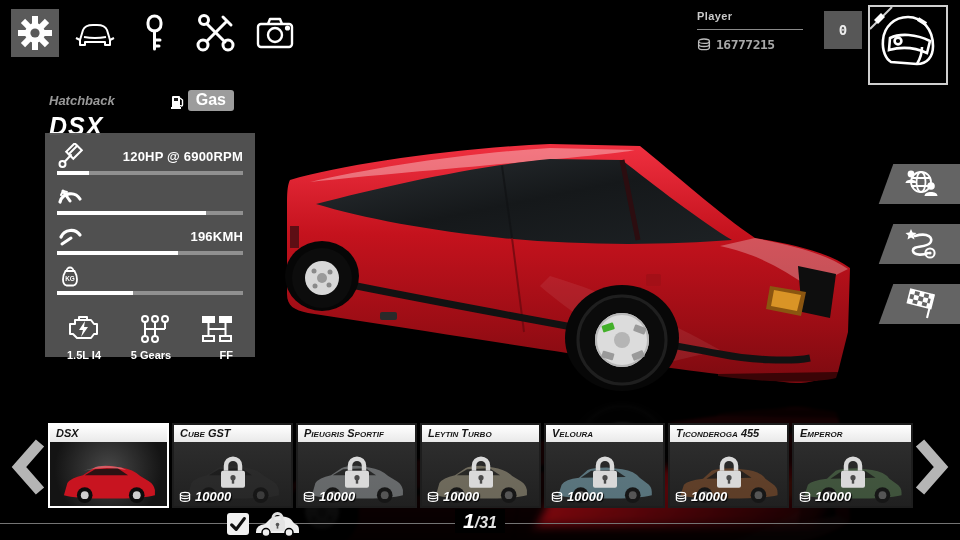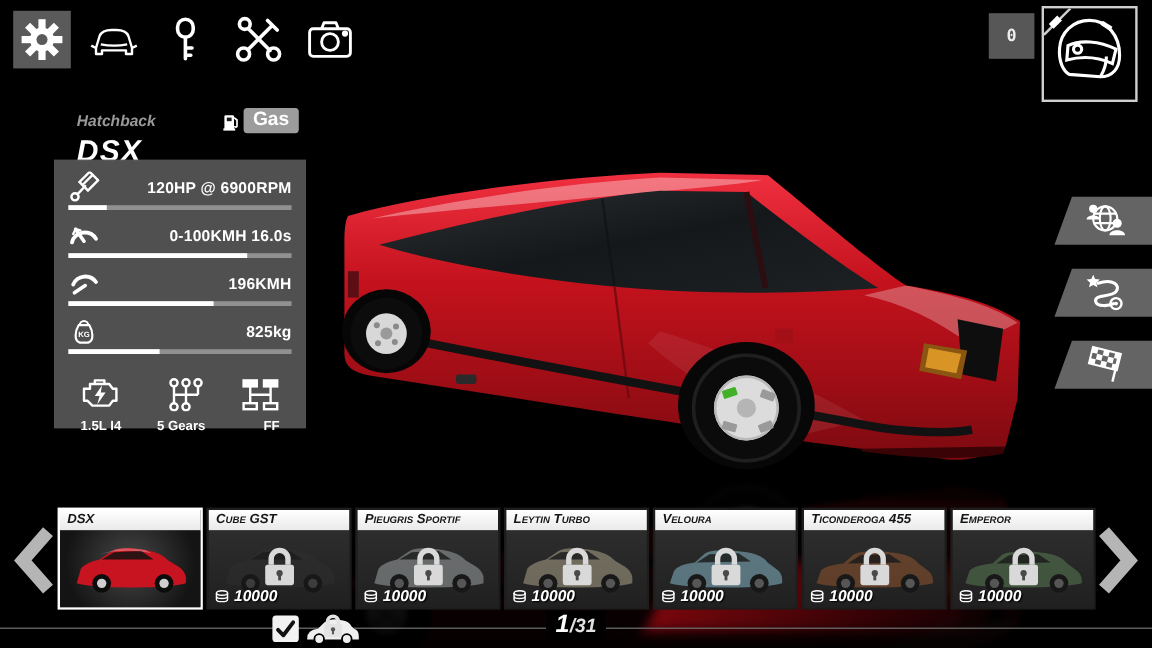--- a/index.html
+++ b/index.html
@@ -14,21 +14,21 @@
   .playerbox .plabel{font-size:11px;font-weight:bold;color:#c9c9c9;letter-spacing:.4px;}
   .playerbox .pline{height:1px;background:#8a8a8a;margin-top:7px;}
   .moneyrow{display:flex;align-items:center;gap:5px;margin-top:7px;}
   .moneyval{font-family:"DejaVu Sans Mono",monospace;font-size:13px;font-weight:bold;color:#a9a9a9;letter-spacing:-.5px;}
   .zerotile{position:absolute;left:824px;top:11px;width:38px;height:38px;background:#575757;
             display:flex;align-items:center;justify-content:center;z-index:10;cursor:pointer;
             font-family:"DejaVu Sans Mono",monospace;font-size:14px;font-weight:bold;color:#eee;}
   .helmettile{position:absolute;left:868px;top:5px;width:76px;height:76px;border:2px solid #cfcfcf;
               background:#000;z-index:10;cursor:pointer;}
   
-  .titleblock{position:absolute;left:64px;top:90px;z-index:8;}
+  .titleblock{position:absolute;left:49px;top:90px;z-index:8;}
   .titlerow{display:flex;align-items:center;gap:10px;}
   .vclass{font-size:13px;font-weight:bold;font-style:italic;color:#999;}
   .fuelwrap{display:flex;align-items:center;gap:4px;margin-left:46px;}
   .fuelpill{background:#9c9c9c;border-radius:3px;padding:1px 8px 2px;font-size:16px;font-weight:bold;color:#fff;}
   .vname{font-size:25px;font-weight:800;font-style:italic;letter-spacing:1px;margin-top:1px;color:#fff;}
   .statpanel{position:absolute;left:45px;top:133px;width:210px;height:224px;background:rgba(83,83,83,.96);
              z-index:8;box-sizing:border-box;padding:8px 12px 0;}
   .statrow{display:flex;align-items:center;height:30px;gap:19px;}
   .staticon{width:30px;display:flex;align-items:center;}
   .statval{flex:1;text-align:right;font-size:13px;font-weight:bold;letter-spacing:.2px;
@@ -47,21 +47,21 @@
            background:linear-gradient(100deg,rgba(200,12,22,.6),rgba(120,5,10,.35) 70%,rgba(60,3,6,.2));
            transform:skewX(-28deg);filter:blur(5px);}
   .cards{position:absolute;left:48px;top:423px;display:flex;gap:3px;z-index:3;}
   .card{position:relative;width:121px;height:85px;box-sizing:border-box;border:2px solid transparent;
         cursor:pointer;background:#1d1d1d;}
   .card.sel{border-color:#fff;}
   .chead{height:17px;background:linear-gradient(#ffffff,#e9e9e9);color:#151515;font-size:11px;
          font-weight:bold;font-style:italic;font-variant:small-caps;line-height:17px;padding-left:6px;
          white-space:nowrap;overflow:hidden;}
   .cbody{position:relative;height:calc(100% - 17px);background:linear-gradient(#2d2d2d,#202020);
-         display:flex;align-items:center;justify-content:center;overflow:hidden;}
+         display:flex;align-items:flex-end;justify-content:center;overflow:hidden;}
   .card.sel .cbody{background:radial-gradient(circle at 50% 42%,#474747,#141414 78%);}
   .thumb{width:104px;height:46px;}
   .card.locked .thumb{opacity:.5;}
   .lock{position:absolute;left:50%;top:50%;transform:translate(-50%,-54%);}
   .price{position:absolute;left:5px;bottom:2px;display:flex;align-items:center;gap:4px;
          font-size:13px;font-weight:800;font-style:italic;color:#fff;text-shadow:1px 1px 1px #000;}
   .arrow{position:absolute;top:438px;width:40px;height:58px;cursor:pointer;z-index:4;}
   .arrow.left{left:8px;} .arrow.right{left:912px;}
   
   .footline{position:absolute;left:0;top:523px;width:960px;height:1px;background:#747474;z-index:2;}
@@ -197,20 +197,32 @@
     <div class="tab">
       <svg width="40" height="34" viewBox="0 0 40 34" fill="none" stroke="#fff" stroke-width="2.4" stroke-linejoin="round">
         <rect x="3" y="8" width="34" height="23" rx="3"></rect>
         <path d="M13,8 L15,3 L25,3 L27,8"></path>
         <circle cx="20" cy="19" r="7"></circle>
         <circle cx="32.5" cy="12" r="1.4" fill="#fff"></circle>
       </svg>
     </div>
   </div>
 
+  <div class="playerbox">
+    <div class="plabel">Player</div>
+    <div class="pline"></div>
+    <div class="moneyrow">
+      <svg width="14" height="13" viewBox="0 0 14 13" fill="none" stroke="#bbb" stroke-width="1.3">
+        <ellipse cx="7" cy="3.2" rx="5.4" ry="2.2"></ellipse>
+        <path d="M1.6,3.2 L1.6,9.4 A5.4,2.2 0 0 0 12.4,9.4 L12.4,3.2"></path>
+        <path d="M1.6,6.3 A5.4,2.2 0 0 0 12.4,6.3"></path>
+      </svg>
+      <span class="moneyval">16777215</span>
+    </div>
+  </div>
   <div class="zerotile">
     <span>0</span>
   </div>
   <div class="helmettile">
     <svg width="72" height="72" viewBox="0 0 72 72">
       <path d="M0,22 L22,0" stroke="#cfcfcf" stroke-width="2" fill="none"></path>
       <polygon points="4,13 11,6 15,10 8,17" fill="#fff"></polygon>
       <g fill="none" stroke="#fff" stroke-width="2.6">
         <path d="M38,10 C24,10 14,20 13,33 C12,44 16,52 21,55 L47,57 C57,57 63,50 63,39 C63,22 52,10 38,10 Z"></path>
         <path d="M20,31 C30,26 46,27 60,34 L57,46 C44,40 30,40 19,43 Z"></path>
@@ -257,21 +269,20 @@
       </div>
 
     <div class="statrow">
       <span class="staticon">
         <svg width="26" height="26" viewBox="0 0 26 26" fill="none" stroke="#fff" stroke-linecap="round">
           <path d="M3,19 A11,11 0 0 1 23,16" stroke-width="3.2"></path>
           <path d="M13,18 L6,8" stroke-width="3"></path>
           <path d="M6,8 L4,12 M6,8 L10,9" stroke-width="2"></path>
         </svg>
       </span>
-      <span class="statval">0-100KMH 16.0s</span>
     </div>
     <div class="statbar">
         <div class="statfill" style="width: 80%;"></div>
       </div>
 
     <div class="statrow">
       <span class="staticon">
         <svg width="26" height="26" viewBox="0 0 26 26" fill="none" stroke="#fff" stroke-linecap="round">
           <path d="M4,14 A11,11 0 0 1 23,12" stroke-width="3.2"></path>
           <path d="M14,15 L5,21" stroke-width="3"></path>
@@ -286,21 +297,20 @@
     <div class="statrow">
       <span class="staticon">
         <svg width="26" height="26" viewBox="0 0 26 26">
           <g fill="none" stroke="#fff" stroke-width="1.8">
             <path d="M9.5,8 A3.5,3.5 0 0 1 16.5,8"></path>
             <path d="M8.5,8 L17.5,8 C20.5,13 21.5,21 16.5,22.5 L9.5,22.5 C4.5,21 5.5,13 8.5,8 Z"></path>
           </g>
           <text x="13" y="18" text-anchor="middle" font-size="6.4" font-weight="bold" fill="#fff" font-family="Liberation Sans, sans-serif">KG</text>
         </svg>
       </span>
-      <span class="statval">825kg</span>
     </div>
     <div class="statbar">
         <div class="statfill" style="width: 41%;"></div>
       </div>
 
     <div class="specrow">
       <div class="spec">
         <svg width="34" height="28" viewBox="0 0 34 28" fill="none" stroke="#fff" stroke-width="2" stroke-linejoin="round">
           <path d="M12,5 L12,2 L20,2 L20,5 M8,5 L24,5 L27,9 L30,9 L30,19 L27,19 L24,23 L10,23 L6,19 L3,19 L3,9 L8,9 Z"></path>
           <polygon points="18,6 12,15 16,15 14,22 21,12 17,12" fill="#fff" stroke="none"></polygon>

